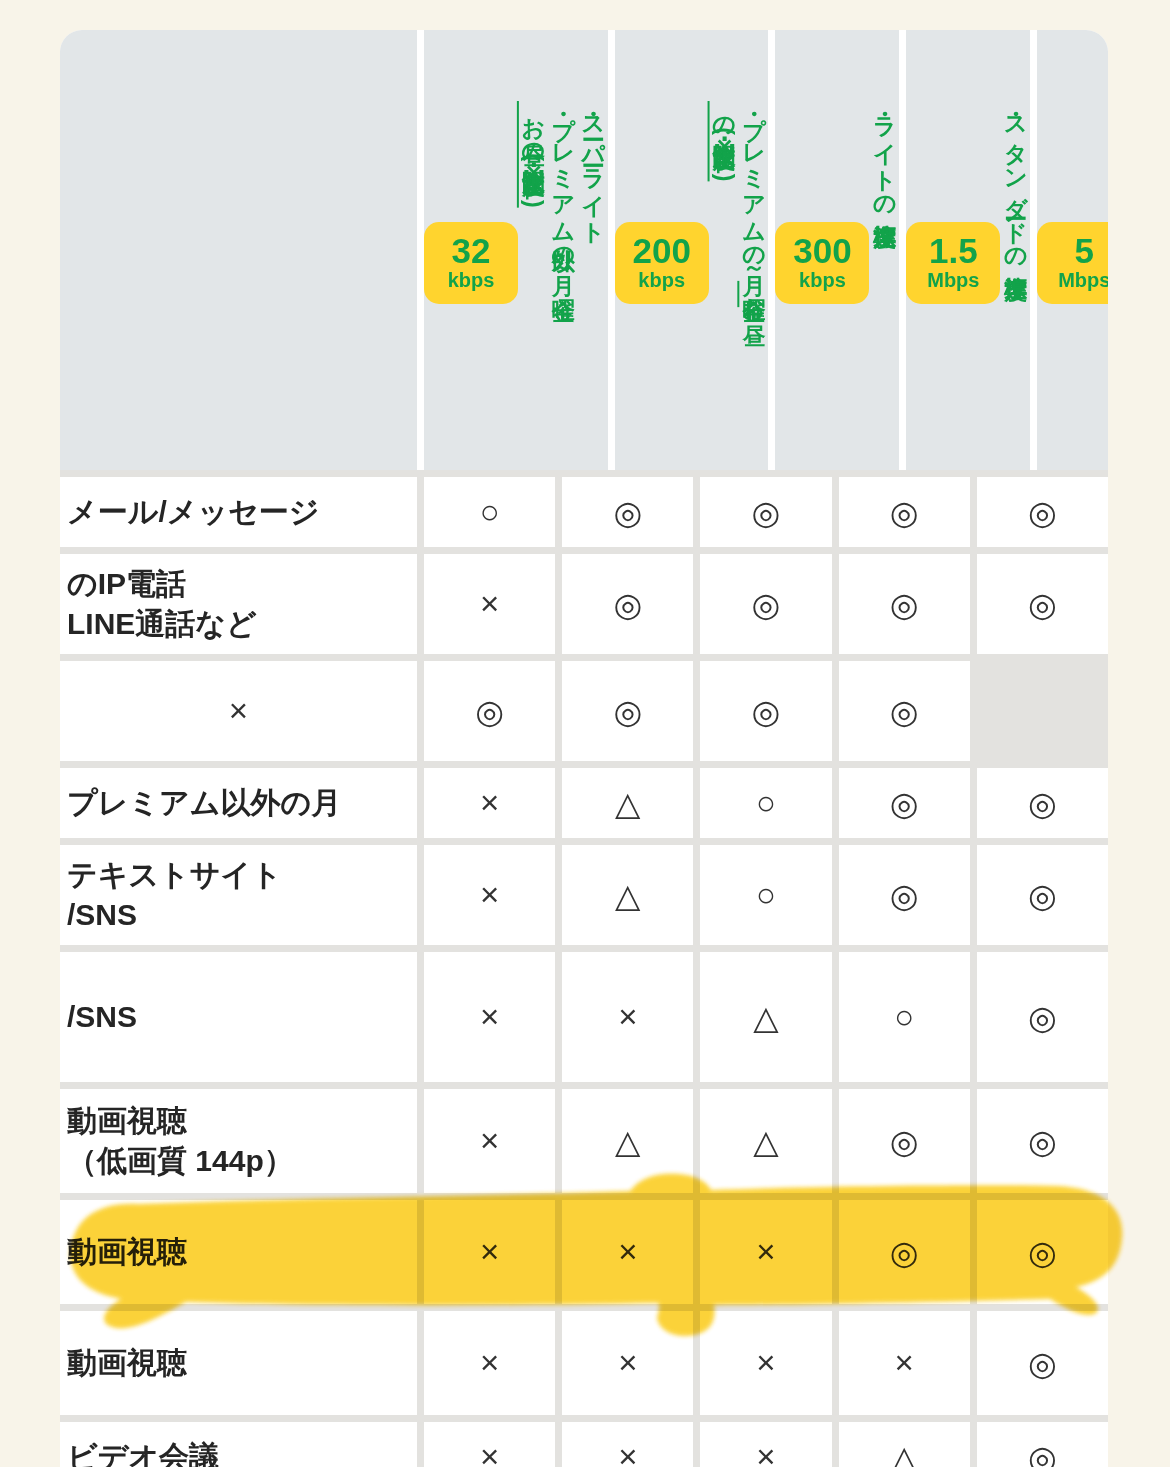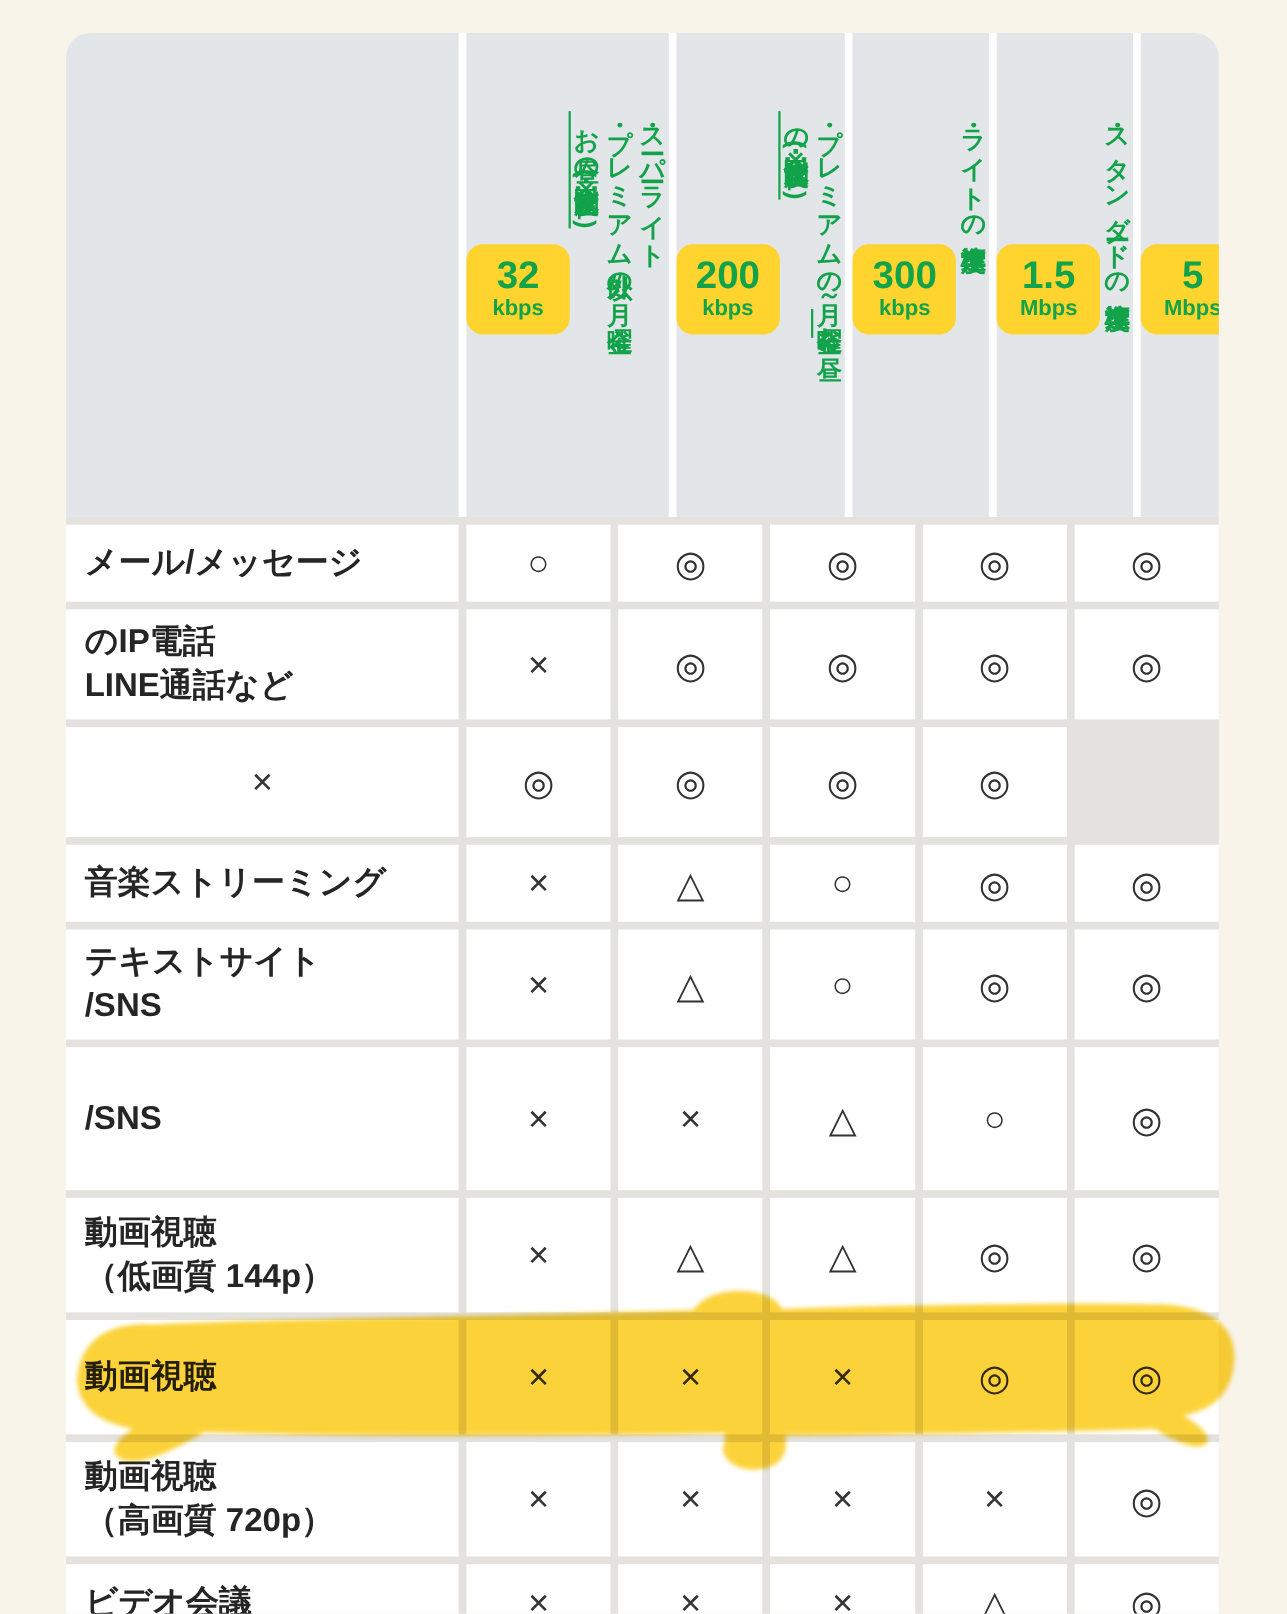--- a/index.html
+++ b/index.html
@@ -43,21 +43,21 @@
     display:flex;flex-direction:column;row-gap:7px;
   }
   .row{display:grid;grid-template-columns:357px repeat(5,1fr);column-gap:7px;}
   .row.h70{min-height:70px}
   .row.h100{min-height:100px}
   .row.h104{min-height:104px}
   .row.h130{min-height:130px}
   .label{
     background:#fff;
     display:flex;flex-direction:column;justify-content:center;
-    padding-left:17px;
+    padding-left:7px;
     font-weight:bold;color:#252525;font-size:30px;line-height:40px;
   }
   .cell{
     background:#fff;
     display:flex;align-items:center;justify-content:center;
     font-size:33px;color:#333333;
   }
 
   
   .marker{
@@ -145,21 +145,21 @@
     <div class="row h100">
       <div class="cell">×</div>
       <div class="cell">◎</div>
       <div class="cell">◎</div>
       <div class="cell">◎</div>
       <div class="cell">◎</div>
     </div>
 
     <div class="row h70">
       <div class="label">
-          <div>音楽ストリーミング</div>
+          <div>プレミアム以外の月</div>
           <div></div>
           <div></div>
         </div>
       <div class="cell">×</div>
       <div class="cell">△</div>
       <div class="cell">○</div>
       <div class="cell">◎</div>
       <div class="cell">◎</div>
     </div>
 
@@ -208,21 +208,20 @@
       <div class="cell">×</div>
       <div class="cell">×</div>
       <div class="cell">×</div>
       <div class="cell">◎</div>
       <div class="cell">◎</div>
     </div>
 
     <div class="row h104">
       <div class="label">
           <div>動画視聴</div>
-          <div>（高画質 720p）</div>
           <div></div>
         </div>
       <div class="cell">×</div>
       <div class="cell">×</div>
       <div class="cell">×</div>
       <div class="cell">×</div>
       <div class="cell">◎</div>
     </div>
 
     <div class="row h70">

